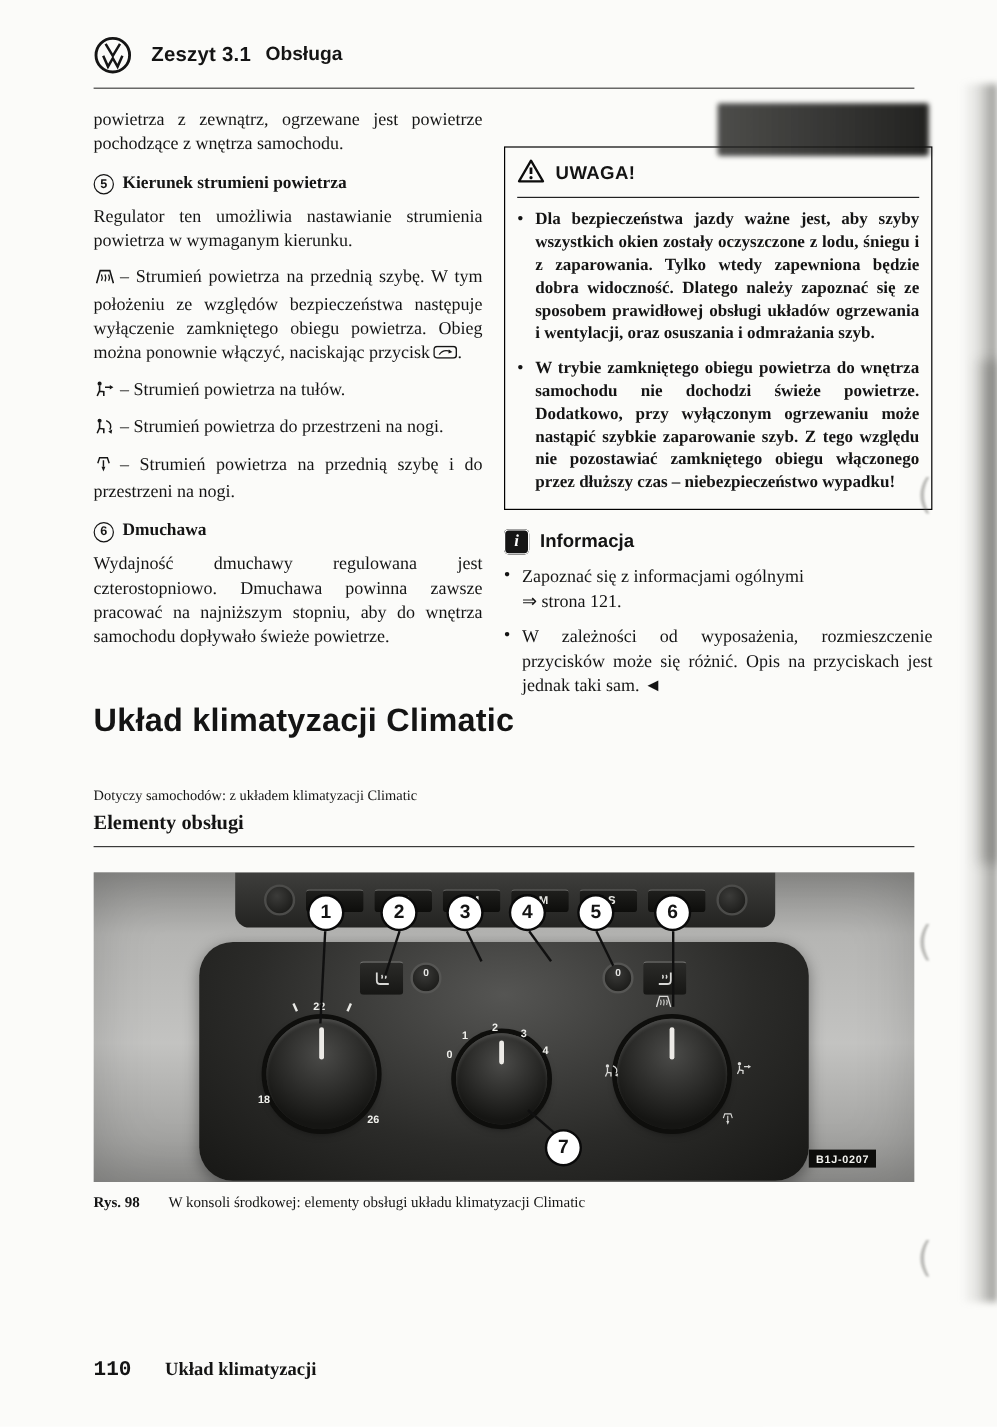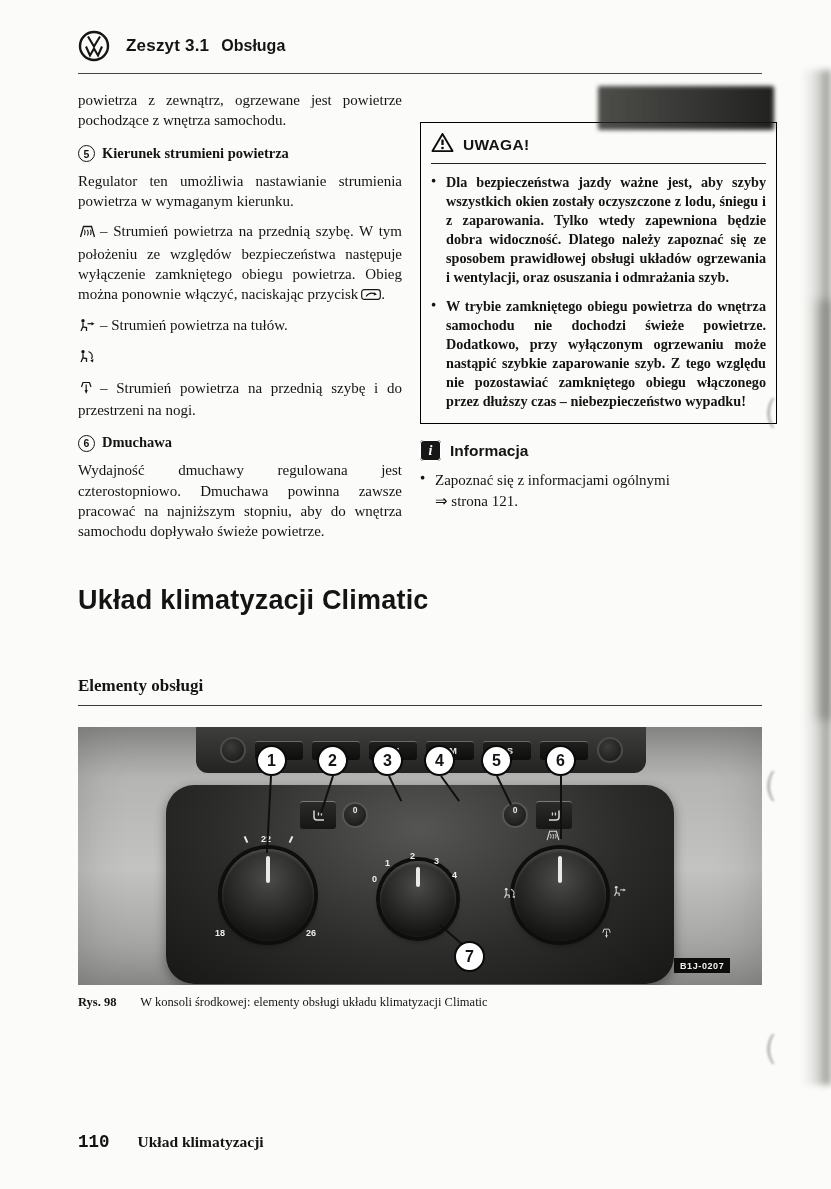--- a/index.html
+++ b/index.html
@@ -63,21 +63,21 @@
   .mk0 { color:#e7e7e5; font-family:"Liberation Sans",sans-serif; font-size:8.5px; font-weight:bold; margin-top:1px; }
   .cluster { position:absolute; left:294px; top:64px; width:126px; height:52px; background:#454543; border:1px solid #606060; border-radius:8px; display:grid; grid-template-columns:1fr 1fr; grid-template-rows:1fr 1fr; gap:4px; padding:5px; }
   .ac { font-family:"Liberation Sans",sans-serif; font-weight:bold; font-size:10px; letter-spacing:1px; }
   .knob { position:absolute; border-radius:50%; background:radial-gradient(circle at 50% 32%,#4b4b49,#151513 75%); box-shadow:0 0 0 4px #0e0e0c, 0 3px 7px rgba(0,0,0,.6), inset 0 2px 3px rgba(255,255,255,.14); }
   .tempk { left:144px; top:122px; width:92px; height:92px; }
   .fank  { left:302px; top:134px; width:76px; height:76px; }
   .distk { left:436px; top:122px; width:92px; height:92px; }
   .pointer { position:absolute; left:50%; top:7px; width:4px; height:27px; margin-left:-2px; background:#eceae6; border-radius:2px; }
   .p-short { height:20px; top:6px; }
   .dial-lab { position:absolute; color:#efefeb; font-family:"Liberation Sans",sans-serif; font-size:9px; font-weight:bold; z-index:4; }
-  .t22 { left:183px; top:107px; } .t18 { left:137px; top:201px; } .t26 { left:228px; top:201px; }
+  .t22 { left:183px; top:107px; } .t18 { left:137px; top:184px; } .t26 { left:228px; top:201px; }
   .f0 { left:294px; top:147px; } .f1 { left:307px; top:131px; } .f2 { left:332px; top:124px; } .f3 { left:356px; top:129px; } .f4 { left:374px; top:143px; }
   .tick { position:absolute; width:2px; height:7px; background:#e9e9e5; z-index:4; }
   .tickL { left:167px; top:109px; transform:rotate(-24deg); }
   .tickR { left:212px; top:109px; transform:rotate(24deg); }
   .dist-ic { position:absolute; z-index:4; }
   .cline { position:absolute; width:2px; background:#101010; transform-origin:top center; z-index:4; }
   .callout { position:absolute; width:31px; height:31px; border-radius:50%; background:#fff; border:2.6px solid #0a0a0a; display:flex; align-items:center; justify-content:center; font-family:"Liberation Sans",sans-serif; font-weight:bold; font-size:16px; z-index:5; }
   .fig-code { position:absolute; left:596px; top:231px; background:#0d0d0b; color:#f2f2ee; font-weight:bold; font-size:9px; letter-spacing:.6px; padding:2.5px 6px; z-index:5; }
 
   .caption { position:absolute; left:78px; top:995px; width:684px; font-size:12.5px; }
@@ -140,21 +140,21 @@
             <path d="M13.5 3.9 L16.5 5.7 L13.5 7.5 Z" fill="#161616"></path>
           </svg></span><span>– Strumień powietrza na tułów.</span>
     </p>
 
     <p class="air-item">
       <span class="af-icon"><svg width="19" height="14" viewBox="0 0 19 14">
             <circle cx="5" cy="2.7" r="1.7" fill="#161616"></circle>
             <path d="M5 4.5 V9 L8.5 9.5 V13 M5 8.5 L3 13" fill="none" stroke="#161616" stroke-width="1.3"></path>
             <path d="M10.5 2.5 q5.5 2.5 3 7.5" fill="none" stroke="#161616" stroke-width="1.2"></path>
             <path d="M12.2 11.5 L15.5 10 L14.9 13.4 Z" fill="#161616"></path>
-          </svg></span>
+          </svg></span><span>– Strumień powietrza do przestrzeni na nogi.</span>
     </p>
 
     <p class="air-item">
       <span class="af-icon"><svg width="19" height="14" viewBox="0 0 19 14">
             <path d="M3.5 6 L5 1.5 h6.5 L13 6" fill="none" stroke="#161616" stroke-width="1.2"></path>
             <path d="M8.2 3.5 V9" stroke="#161616" stroke-width="1.2"></path>
             <path d="M6.6 9 L8.2 13 L9.8 9 Z" fill="#161616"></path>
           </svg></span><span>– Strumień powietrza na przednią szybę i do przestrzeni na nogi.</span>
     </p>
 
@@ -185,25 +185,27 @@
 
     <div class="info-sec">
       <div class="info-head">
         <span class="info-icon">
             <i>i</i>
           </span>
         <span class="info-title sans">Informacja</span>
       </div>
       <ul class="info-list">
         <li><span>Zapoznać się z informacjami ogólnymi</span><br><span>⇒ strona 121.</span></li>
+        <li><span>W zależności od wyposażenia, rozmieszczenie przycisków może się różnić. Opis na przyciskach jest jednak taki sam. ◄</span></li>
       </ul>
     </div>
   </div>
 
   <h1 class="main-title sans">Układ klimatyzacji Climatic</h1>
+  <div class="applies">Dotyczy samochodów: z układem klimatyzacji Climatic</div>
   <h2 class="subtitle">Elementy obsługi</h2>
 
   <div class="figure">
     <div class="radio">
       <span class="rknob"></span>
       <span class="rbtn"></span>
       <span class="rbtn">TP</span>
       <span class="rbtn">FM</span>
       <span class="rbtn">AM</span>
       <span class="rbtn">AS</span>

